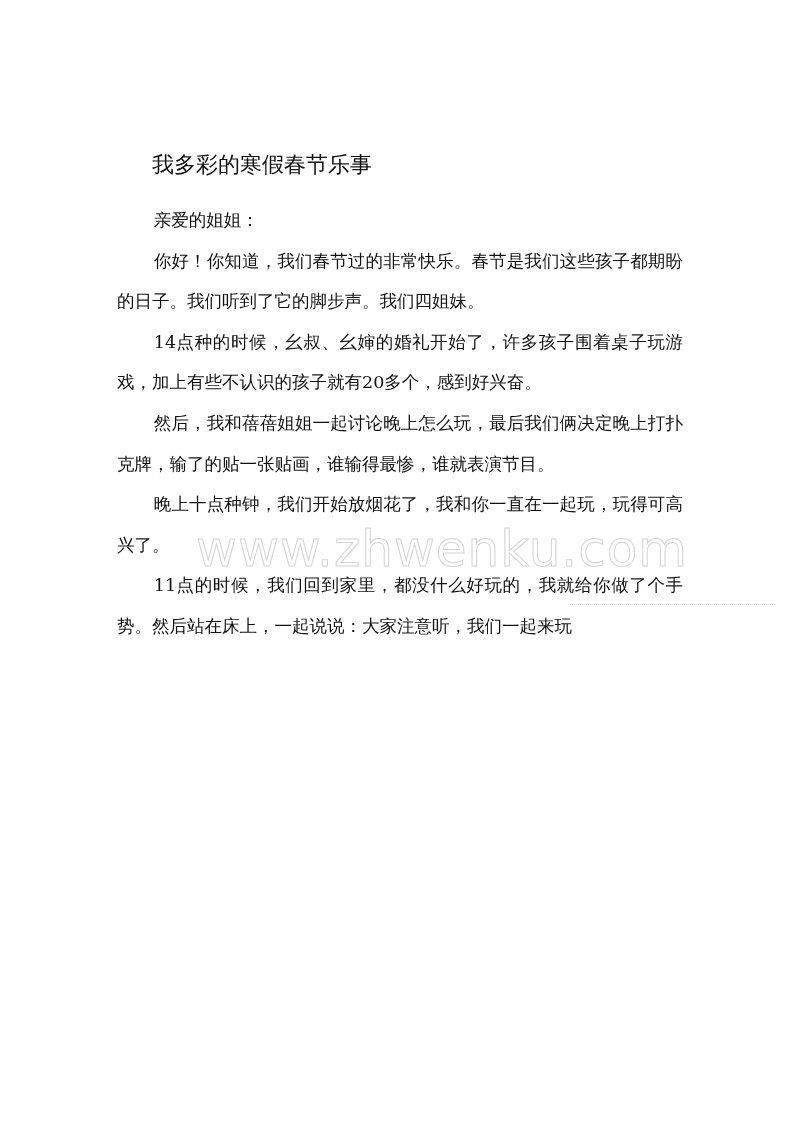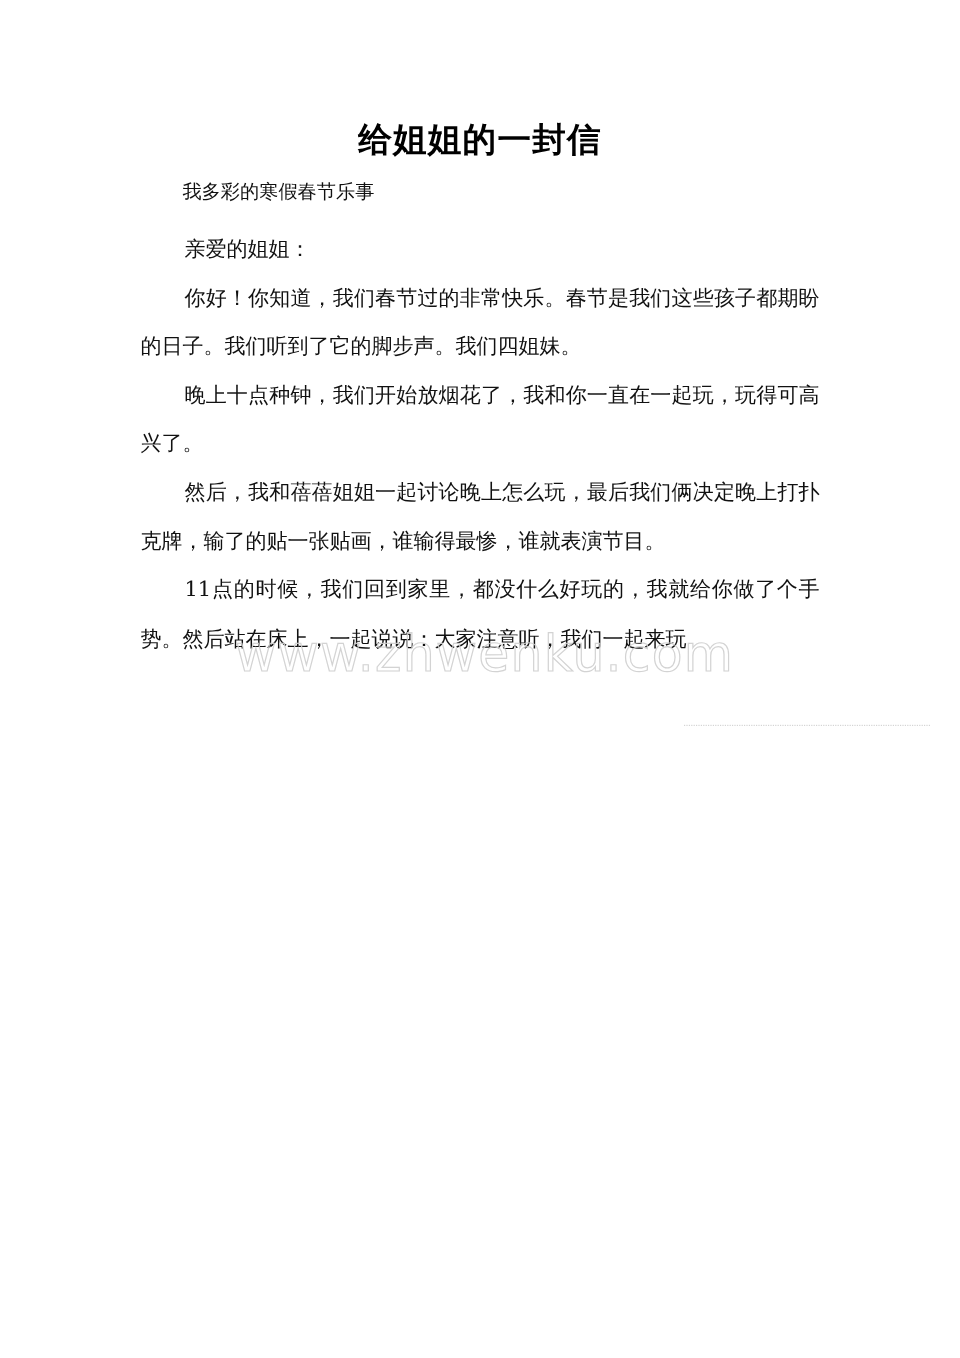--- a/index.html
+++ b/index.html
@@ -30,69 +30,69 @@
       font-family: "DejaVu Sans", "Liberation Sans", sans-serif;
       font-size: 28px;
       font-weight: bold;
       letter-spacing: 1px;
       color: #000;
     }
     .subtitle {
       position: absolute;
       left: 152px;
       top: 150px;
-      font-size: 16px;
+      font-size: 22px;
       color: #111;
     }
     .body-text {
       position: absolute;
       left: 117px;
-      top: 188px;
+      top: 200px;
       width: 566px;
       font-size: 17.5px;
       line-height: 40.6px;
       color: #111;
     }
     .para {
       margin: 0;
       text-indent: 2.1em;
       text-align: justify;
       text-align-last: left;
     }
     .watermark {
       position: absolute;
       left: 196px;
       top: 520px;
       font-family: "DejaVu Sans", "Liberation Sans", sans-serif;
-      font-size: 42px;
+      font-size: 50px;
       letter-spacing: 1px;
       color: transparent;
       -webkit-text-stroke: 1px #cfcfcf;
       opacity: 0.9;
       pointer-events: none;
       white-space: nowrap;
     }
     .dotted-rule {
       position: absolute;
       left: 570px;
       top: 604px;
       width: 205px;
       border-top: 1px dotted #d4d4d4;
     }
   </style>
 </head>
 <body>
 
 <div class="page">
-  <div class="title">给姐姐的一封信</div>
   <div class="subtitle">我多彩的寒假春节乐事</div>
 
   <div class="body-text">
     <p class="para">亲爱的姐姐：</p>
     <p class="para">你好！你知道，我们春节过的非常快乐。春节是我们这些孩子都期盼的日子。我们听到了它的脚步声。我们四姐妹。</p>
+    <p class="para">14点种的时候，幺叔、幺婶的婚礼开始了，许多孩子围着桌子玩游戏，加上有些不认识的孩子就有20多个，感到好兴奋。</p>
+    <p class="para">然后，我和蓓蓓姐姐一起讨论晚上怎么玩，最后我们俩决定晚上打扑克牌，输了的贴一张贴画，谁输得最惨，谁就表演节目。</p>
     <p class="para">晚上十点种钟，我们开始放烟花了，我和你一直在一起玩，玩得可高兴了。</p>
-    <p class="para">然后，我和蓓蓓姐姐一起讨论晚上怎么玩，最后我们俩决定晚上打扑克牌，输了的贴一张贴画，谁输得最惨，谁就表演节目。</p>
     <p class="para">11点的时候，我们回到家里，都没什么好玩的，我就给你做了个手势。然后站在床上，一起说说：大家注意听，我们一起来玩</p>
   </div>
 
   <div class="watermark">www.zhwenku.com</div>
   <div class="dotted-rule"></div>
 </div>
 
 </body></html>

